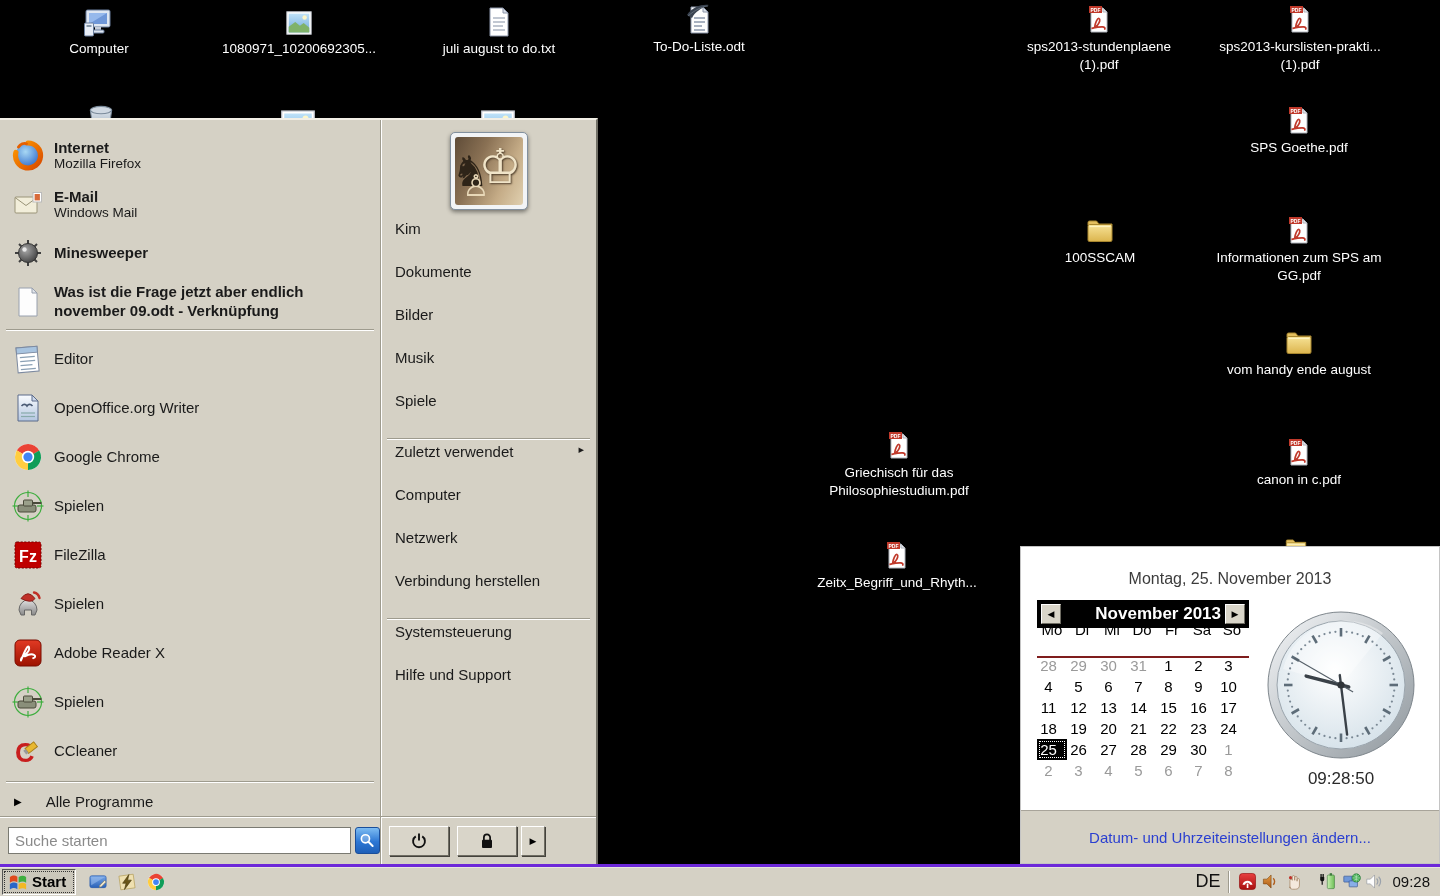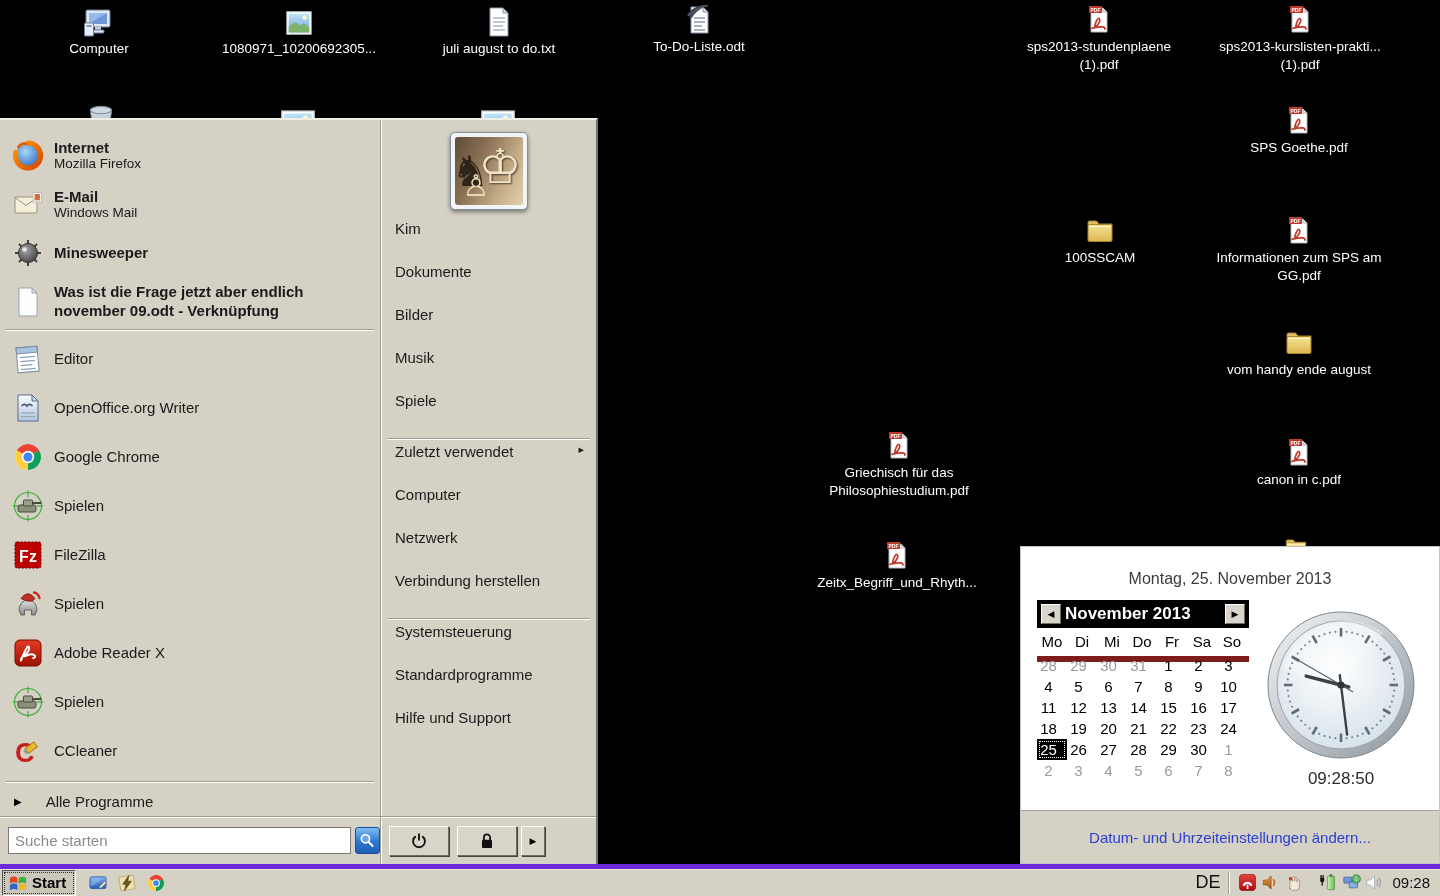--- a/index.html
+++ b/index.html
@@ -52,39 +52,39 @@
   #avatar-img { width:100%; height:100%; border-radius:3px; position:relative; overflow:hidden;
     background:linear-gradient(115deg,#5f4c38 0%,#8a7154 35%,#c4ab86 70%,#e0d0b0 100%); }
   #avatar-img span { position:absolute; line-height:1; }
   .rc-item { height:43px; display:flex; padding:0 6px 0 14px; font-size:15px; position:relative; cursor:pointer; }
   .rc-item .arr { position:absolute; right:12px; font-size:11px; }
 
   
   #cal-popup { position:absolute; left:1020px; top:546px; width:420px; height:318px; background:#fff; border:1px solid #c4c4c4; }
   #cal-title { text-align:center; margin-top:23px; font-size:16px; color:#3c3c3c; }
   #month-bar { position:absolute; left:16px; top:53px; width:212px; height:28px; background:#000; display:flex; align-items:center; }
-  #month-label { flex:1; text-align:left; color:#fff; font-size:17px; font-weight:bold; }
+  #month-label { flex:1; text-align:right; color:#fff; font-size:17px; font-weight:bold; }
   .nav-btn { width:20px; height:20px; margin:0 4px; background:#d9d5c9; border:1px solid; border-color:#fff #6f6d63 #6f6d63 #fff;
     display:flex; align-items:center; justify-content:center; font-size:9px; color:#000; cursor:pointer; flex-shrink:0; }
-  #day-row { position:absolute; left:16px; top:86px; width:212px; display:grid; grid-template-columns:repeat(7,30px);
-    border-bottom:6px solid #7f1d1d; padding-bottom:6px; }
+  #day-row { position:absolute; left:16px; top:74px; width:212px; display:grid; grid-template-columns:repeat(7,30px);
+    border-bottom:2px solid #7f1d1d; padding-bottom:18px; }
   #day-row div { text-align:center; font-size:15px; }
   #day-grid { position:absolute; left:16px; top:108px; width:212px; display:grid; grid-template-columns:repeat(7,30px); }
   .day-cell { height:21px; line-height:21px; font-size:15px; text-align:center; padding-right:7px; cursor:pointer; }
   .day-cell.m { color:#9a9a9a; }
   .day-cell.sel { background:#000; color:#fff; outline:1px dotted #fff; outline-offset:-3px; }
   #clock-wrap { position:absolute; left:242px; top:60px; width:156px; }
   #digital-time { position:absolute; left:242px; top:222px; width:156px; text-align:center; font-size:17px; color:#2a2a2a; }
   #cal-footer { position:absolute; left:0; bottom:0; width:100%; height:53px; background:#d5d1c5; border-top:1px solid #a8a49a;
     display:flex; align-items:center; justify-content:center; }
   #cal-link { color:#2a3fd0; font-size:15px; cursor:pointer; }
 
   
   #taskbar { position:absolute; left:0; bottom:0; width:100%; height:32px; background:#d5d1c5;
-    border-top:5px solid #6d28d9; box-shadow:inset 0 1px 0 #e8e5db; display:flex; align-items:center; }
+    border-top:3px solid #6d28d9; box-shadow:inset 0 1px 0 #e8e5db; display:flex; align-items:center; }
   #start-button { height:26px; margin-left:2px; padding:0 9px 0 5px; display:flex; align-items:center; gap:4px;
     background:#cbc7bb; border:1px solid; border-color:#555 #fff #fff #555; outline:1px dotted #333; outline-offset:-3px; cursor:pointer; }
   #start-button .lbl { font-weight:bold; font-size:15px; color:#000; }
   #quick-launch { display:flex; align-items:center; gap:9px; margin-left:12px; }
   #quick-launch .ic { cursor:pointer; }
   #tray { margin-left:auto; display:flex; align-items:center; padding-right:10px; }
   #tray-lang { font-size:18px; color:#111; margin-right:8px; cursor:pointer; }
   #tray-sep { width:2px; height:22px; border-left:1px solid #9e9b8e; border-right:1px solid #fff; margin-right:8px; }
   #tray-icons { display:flex; align-items:center; gap:4px; }
   #tray-icons .gap { width:8px; }
@@ -666,23 +666,20 @@
           </div>
           <div class="rc-item">
             <span>Netzwerk</span>
           </div>
           <div class="rc-item">
             <span>Verbindung herstellen</span>
           </div>
           <div class="etch"></div>
           <div class="rc-item">
             <span>Systemsteuerung</span>
-          </div>
-          <div class="rc-item">
-            <span>Standardprogramme</span>
           </div>
           <div class="rc-item">
             <span>Hilfe und Support</span>
           </div>
         </div>
     </div>
     <div class="sm-bottom">
       <div id="btn-power" class="beige-btn">
         <svg class="ic sm" viewBox="0 0 32 32">
             <use href="#sym-power"></use>

